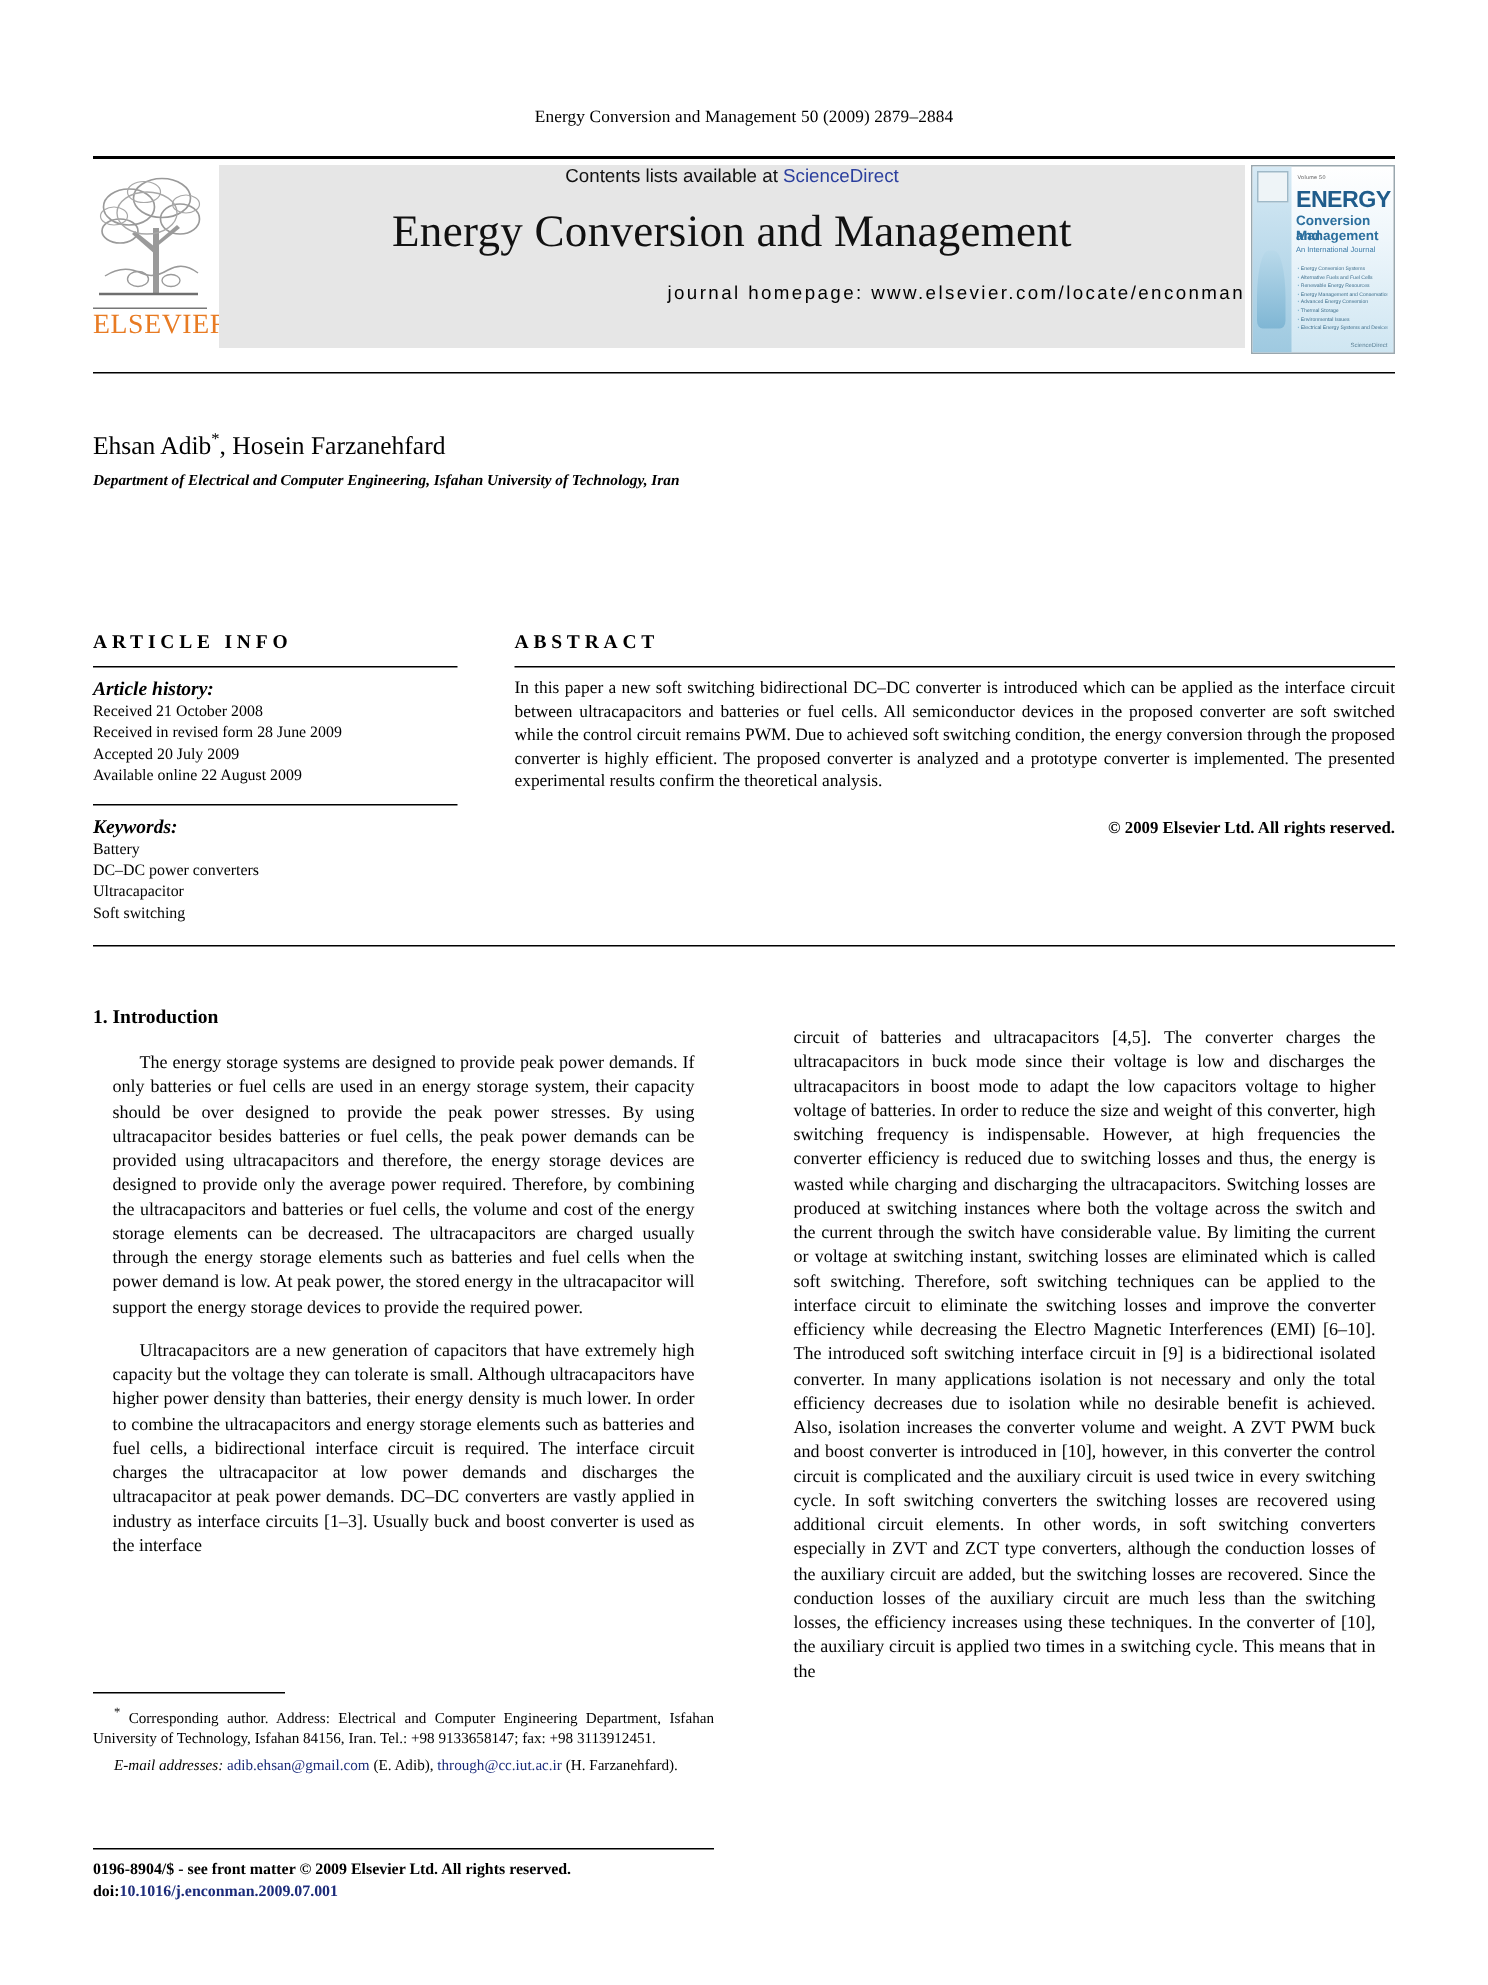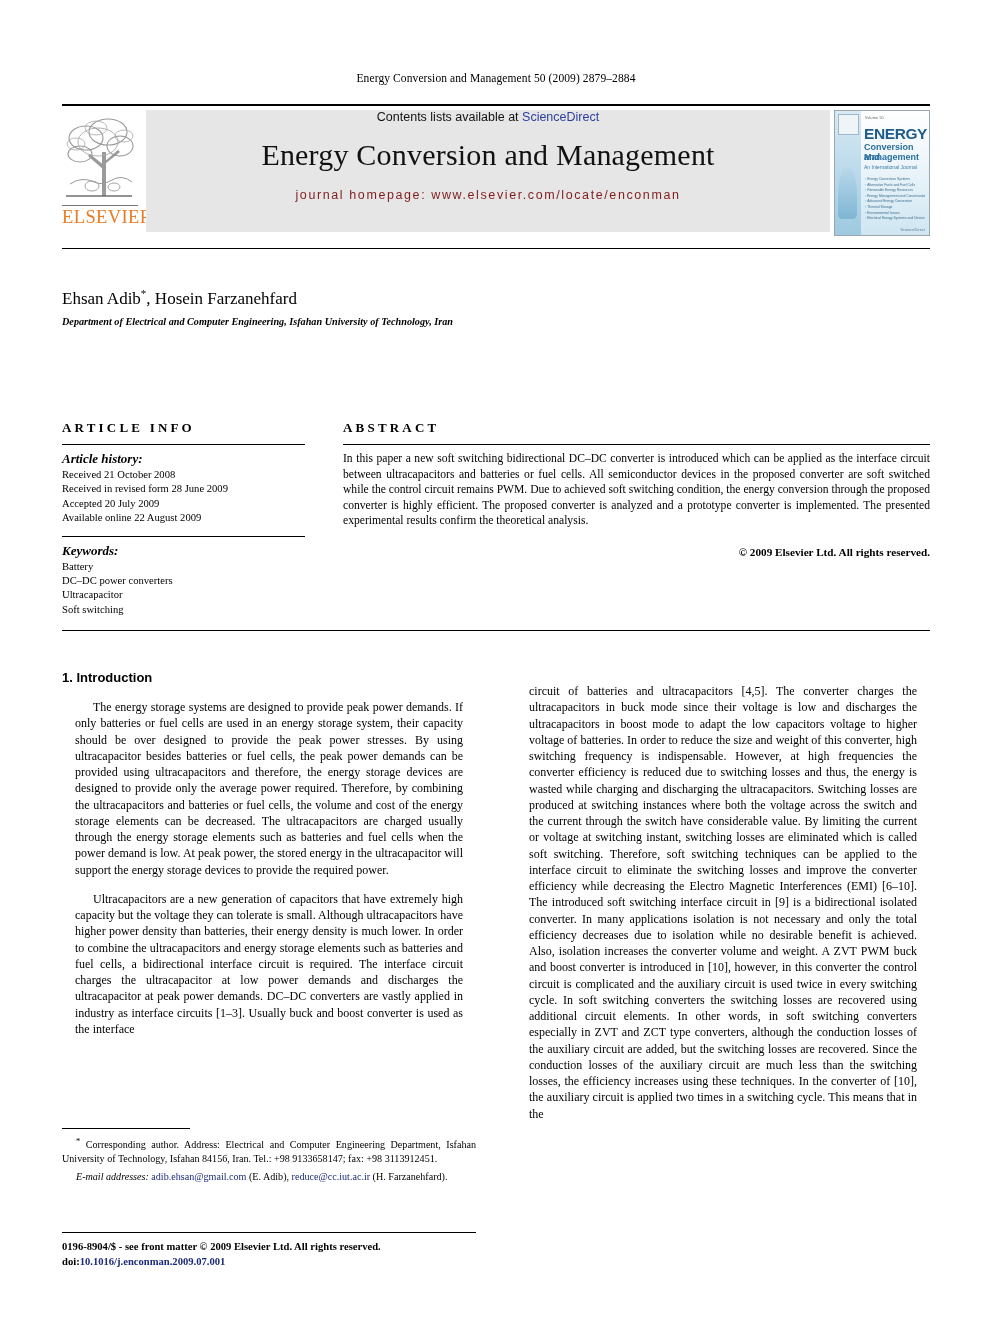--- a/index.html
+++ b/index.html
@@ -86,26 +86,26 @@
   .sd-link { color: #2b3f9e; }
   .journal-title {
     text-align: center;
     font-family: "Liberation Serif", serif;
     font-size: 30px;
     margin-top: 14px;
     color: #111;
     letter-spacing: 0.2px;
   }
   .homepage-line {
-    text-align: center;
+    text-align: right;
     font-family: "Liberation Sans", sans-serif;
     font-size: 12.5px;
     letter-spacing: 1.6px;
     margin-top: 16px;
-    color: #7f1d1d;
+    color: #000000;
   }
   .cover-block {
     flex: 0 0 96px;
     width: 96px;
   }
   .cover {
     width: 94px;
     height: 124px;
     border: 1px solid #9aa7ae;
     position: relative;
@@ -293,21 +293,21 @@
     height: 560px;
     display: flex;
     flex-direction: row;
   }
   .col {
     width: 414px;
     flex: 0 0 414px;
   }
   .col.left { margin-right: 40px; }
   .h2 {
-    font-family: Liberation Sans, sans-serif;
+    font-family: Liberation Serif, serif;
     font-weight: bold;
     font-size: 13px;
     margin: 0 0 14px 0;
   }
   .body-p {
     font-size: 12px;
     line-height: 1.355;
     text-align: justify;
     text-indent: 18px;
     margin: 13px;
@@ -466,21 +466,21 @@
   <div class="footnotes">
     <div class="fn-rule"></div>
     <div class="fn-text">
       <span class="indent"></span><sup>*</sup>
       <span>Corresponding author. Address: Electrical and Computer Engineering Department, Isfahan University of Technology, Isfahan 84156, Iran. Tel.: +98 9133658147; fax: +98 3113912451.</span>
     </div>
     <div class="fn-text" style="margin-top:3px">
       <span class="indent"></span><span class="fn-em">E-mail addresses:</span>
       <span class="mail">adib.ehsan@gmail.com</span>
       <span>(E. Adib)</span>,
-      <span class="mail">reduce@cc.iut.ac.ir</span>
+      <span class="mail">through@cc.iut.ac.ir</span>
       <span>(H. Farzanehfard).</span>
     </div>
   </div>
 
   <div class="page-footer">
     <div class="footer-rule"></div>
     <div class="footer-line">0196-8904/$ - see front matter © 2009 Elsevier Ltd. All rights reserved.</div>
     <div class="footer-line"><span>doi:</span><span class="doi-link">10.1016/j.enconman.2009.07.001</span></div>
   </div>
 

